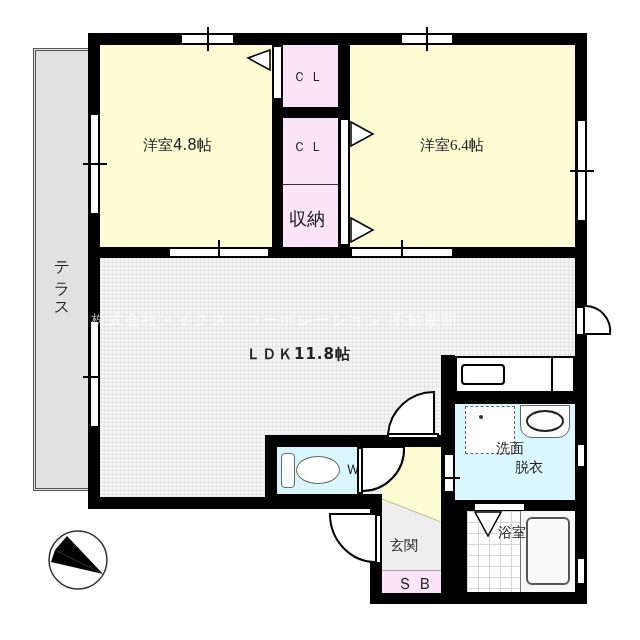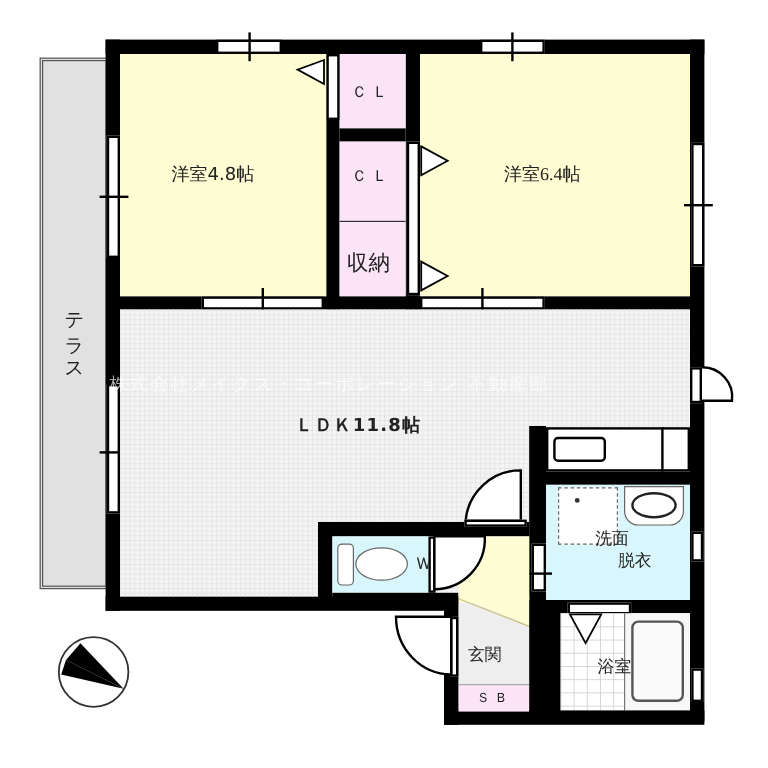--- a/index.html
+++ b/index.html
@@ -113,21 +113,21 @@
 <div class="abs" style="left:447px;top:406px;width:3px;height:44px;border-left:2px dashed #000;"></div>
 
 <div class="abs wall" style="left:455px;top:500px;width:120px;height:11px;"></div>
 <div class="abs win" style="left:473px;top:502px;width:53px;height:10px;"></div>
 <div class="abs tile" style="left:467px;top:511px;width:53px;height:81px;"></div>
 <svg style="left:474px;top:511px;" width="30" height="30">
     <polygon points="1,1 27,1 14,25" fill="#fff" stroke="#000" stroke-width="1.5"></polygon>
   </svg>
 <div class="abs" style="left:520px;top:511px;width:55px;height:81px;background:#f7f7f7;border-left:1px solid #777;"></div>
 <div class="fixture" style="left:526px;top:517px;width:44px;height:68px;border-radius:6px;border-color:#555;background:#fafafa;"></div>
-<div class="label" style="left:498px;top:547px;font-size:14px;">浴室</div>
+<div class="label" style="left:498px;top:524px;font-size:14px;">浴室</div>
 <div class="abs win" style="left:576px;top:557px;width:10px;height:28px;"></div>
 <div class="abs wall" style="left:455px;top:500px;width:12px;height:101px;"></div>
 
 <div class="abs wall" style="left:370px;top:592px;width:217px;height:12px;"></div>
 
 <div class="abs wall" style="left:265px;top:435px;width:176px;height:12px;"></div>
 <div class="abs wall" style="left:265px;top:435px;width:12px;height:65px;"></div>
 <div class="abs room-blue" style="left:277px;top:447px;width:81px;height:47px;"></div>
 <div class="fixture" style="left:281px;top:453px;width:14px;height:35px;border-radius:4px;border-width:1px;border-color:#666;"></div>
 <div class="fixture" style="left:296px;top:456px;width:44px;height:28px;border-radius:50%;border-width:1px;border-color:#666;"></div>
@@ -144,21 +144,21 @@
 <svg style="left:362px;top:447px;" width="44" height="50">
     <path d="M0,0 L42,0 A42,42 0 0 1 0,44 Z" fill="#fff" stroke="#000" stroke-width="2"></path>
   </svg>
 <div class="abs room-grey" style="left:382px;top:502px;width:59px;height:68px;"></div>
 <svg style="left:382px;top:497px;" width="60" height="30">
     <line x1="0" y1="2" x2="59" y2="25" stroke="#c9c07a" stroke-width="1"></line>
     <polygon points="0,0 59,0 59,24" fill="#fdfcd3"></polygon>
   </svg>
 <div class="label" style="left:390px;top:537px;font-size:14px;">玄関</div>
 <div class="abs room-pink" style="left:382px;top:570px;width:59px;height:23px;border-top:1px solid #aaa;"></div>
-<div class="label label-sm" style="left:397px;top:574px;font-size:11px;">ＳＢ</div>
+<div class="label label-sm" style="left:397px;top:574px;font-size:16px;">ＳＢ</div>
 <div class="abs wall" style="left:370px;top:497px;width:12px;height:107px;"></div>
 <div class="abs wall" style="left:441px;top:500px;width:14px;height:100px;"></div>
 
 <div class="abs win" style="left:375px;top:514px;width:7px;height:50px;"></div>
 <svg style="left:330px;top:514px;" width="48" height="52">
     <path d="M46,0 L0,0 A46,48 0 0 0 46,48 Z" fill="#fff" stroke="#000" stroke-width="2"></path>
   </svg>
 
 <svg style="left:48px;top:530px;" width="62" height="62">
   <circle cx="30" cy="30" r="29" fill="#fff" stroke="#333" stroke-width="1.5"></circle>

